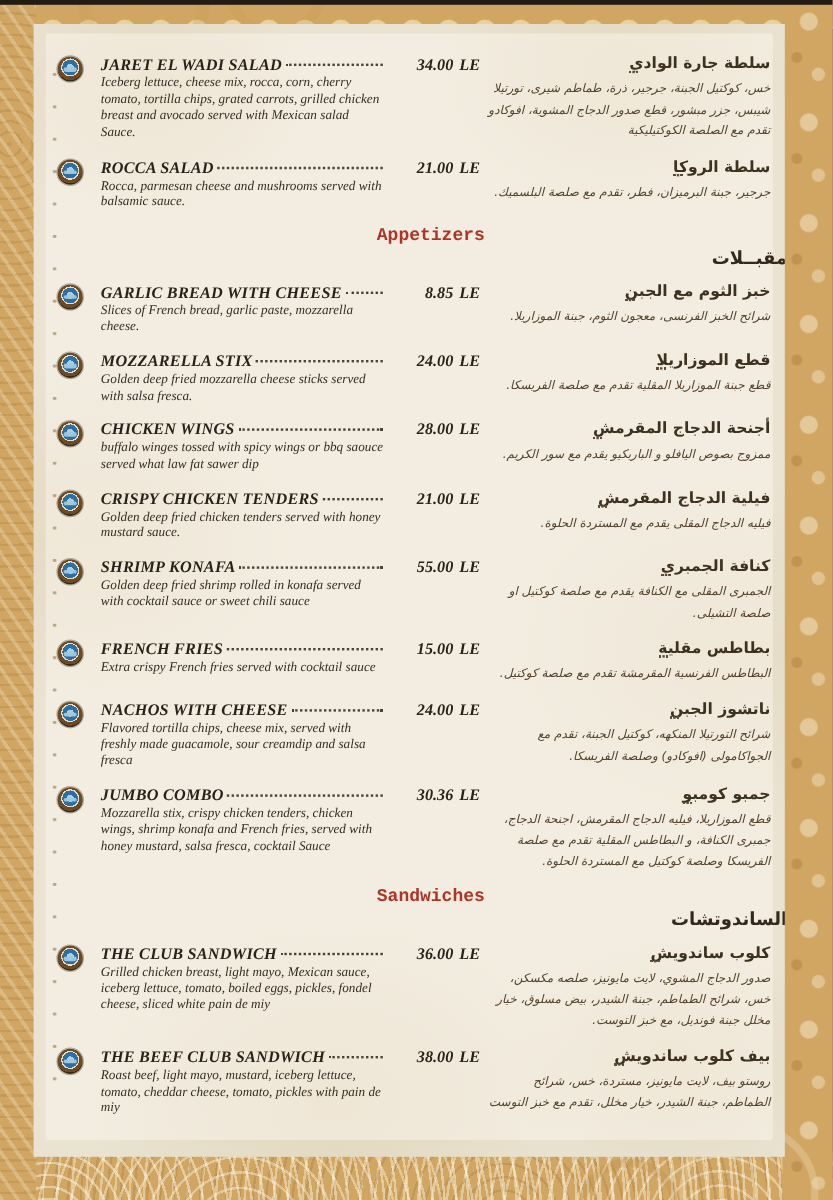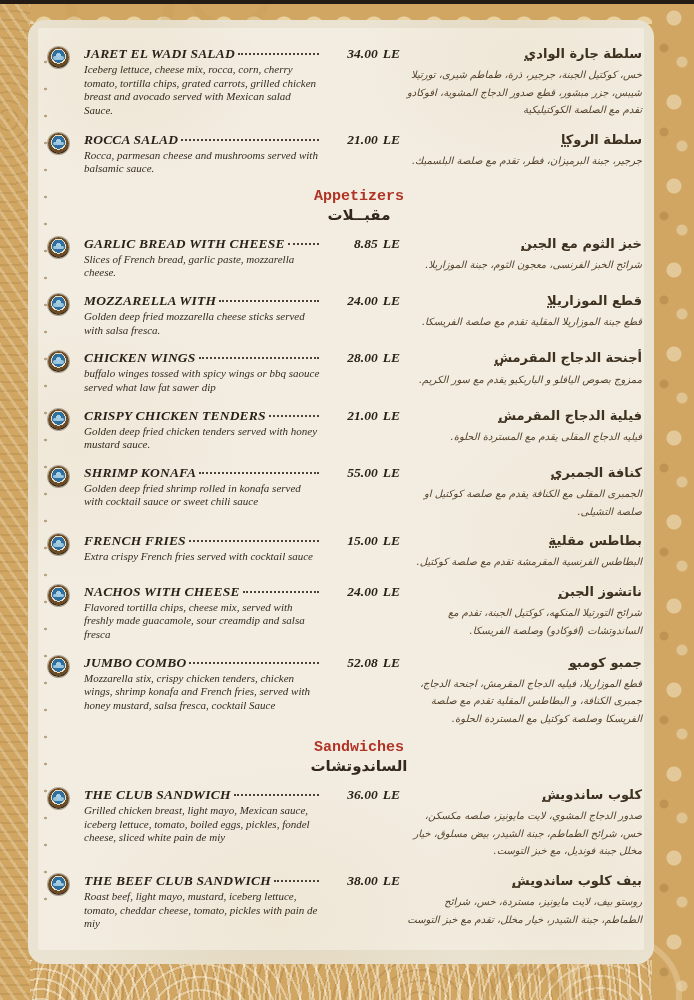--- a/index.html
+++ b/index.html
@@ -36,32 +36,31 @@
   .paper{
     position:absolute;z-index:4;top:20px;left:28px;right:40px;bottom:36px;
     background-color:#eae3d2;
     background-image:
       radial-gradient(ellipse 190px 150px at 16% 6%, rgba(197,169,113,.22), rgba(197,169,113,0) 70%),
       radial-gradient(ellipse 220px 170px at 78% 4%, rgba(197,169,113,.18), rgba(197,169,113,0) 70%),
       radial-gradient(ellipse 240px 200px at 8% 45%, rgba(197,169,113,.16), rgba(197,169,113,0) 70%),
       radial-gradient(ellipse 260px 210px at 92% 55%, rgba(197,169,113,.14), rgba(197,169,113,0) 70%),
       radial-gradient(ellipse 300px 220px at 40% 95%, rgba(197,169,113,.20), rgba(197,169,113,0) 70%),
       radial-gradient(ellipse 200px 160px at 85% 92%, rgba(197,169,113,.18), rgba(197,169,113,0) 70%);
-    border-radius: 17px;
   }
   .paper::after{content:"";position:absolute;inset:8px 10px 14px 10px;background:rgba(252,249,241,.45);border-radius:2px;pointer-events:none;}
   .stitch{position:absolute;left:16px;top:40px;bottom:40px;width:3px;z-index:5;
     background-image:radial-gradient(circle at 1.5px 2px, #8a6a3a 0 1.3px, rgba(138,106,58,0) 1.6px);
     background-size:3px 27px;background-repeat:repeat-y;opacity:.55;}
 
   .menu-body{position:relative;z-index:6;padding:26px 12px 6px 20px;height:calc(100% - 32px);box-sizing:border-box;overflow:hidden;}
 
   .section-heading{text-align:center;margin:4px 0 10px 0;transform:translateX(14px);}
   .heading-en{font-family:Liberation Mono, monospace;font-size:15px;font-weight:700;color:#b03426;line-height:1.05;}
-  .heading-ar{font-family:"DejaVu Sans", sans-serif;font-size:15px;font-weight:700;color:#33281b;line-height:1.4;}
+  .heading-ar{font-family:"DejaVu Sans", sans-serif;font-size:15px;font-weight:700;color:#33281b;line-height:1.4;text-align:right;}
 
   .item{display:grid;grid-template-columns:32px 238px 74px 1fr;column-gap:4px;margin-bottom:13px;align-items:start;}
   .seal{width:21px;height:21px;border-radius:50%;margin-top:1px;position:relative;
     background:radial-gradient(circle at 50% 44%, #a9cfe3 0 3px, #2f6f9f 3px 6.5px, #e8dfc9 6.5px 7.5px, #6b4a26 7.5px 10.5px, #3a2a16 10.5px);
     box-shadow:0 0 0 1px rgba(58,42,22,.35);}
   .seal::after{content:"";position:absolute;left:5px;right:5px;top:9px;height:3.5px;background:#9ec9e0;border-radius:2px;opacity:.95;}
 
   .en-block{padding-top:0;}
   .en-name-row{display:flex;align-items:baseline;}
   .en-name{font-size:13.5px;font-weight:700;font-style:italic;color:#29221a;letter-spacing:.2px;white-space:nowrap;}
@@ -154,21 +153,21 @@
               <div class="ar-name">خبز الثوم مع الجبن</div>
               <div class="ar-leader"></div>
             </div>
             <div class="ar-desc">شرائح الخبز الفرنسى، معجون الثوم، جبنة الموزاريلا.</div>
           </div>
         </div>
         <div class="item">
           <div class="seal"></div>
           <div class="en-block">
             <div class="en-name-row">
-              <div class="en-name">MOZZARELLA WITH</div>
+              <div class="en-name">MOZZARELLA STIX</div>
               <div class="leader"></div>
             </div>
             <div class="en-desc">Golden deep fried mozzarella cheese sticks served with salsa fresca.</div>
           </div>
           <div class="price"><span>24.00</span><span class="unit">LE</span></div>
           <div class="ar-block">
             <div class="ar-name-row">
               <div class="ar-name">قطع الموزاريلا</div>
               <div class="ar-leader"></div>
             </div>
@@ -255,33 +254,33 @@
               <div class="leader"></div>
             </div>
             <div class="en-desc">Flavored tortilla chips, cheese mix, served with freshly made guacamole, sour creamdip and salsa fresca</div>
           </div>
           <div class="price"><span>24.00</span><span class="unit">LE</span></div>
           <div class="ar-block">
             <div class="ar-name-row">
               <div class="ar-name">ناتشوز الجبن</div>
               <div class="ar-leader"></div>
             </div>
-            <div class="ar-desc">شرائح التورتيلا المنكهه، كوكتيل الجبنة، تقدم مع الساندوتشات (افوكادو) وصلصة الفريسكا.</div>
+            <div class="ar-desc">شرائح التورتيلا المنكهه، كوكتيل الجبنة، تقدم مع الجواكامولى (افوكادو) وصلصة الفريسكا.</div>
           </div>
         </div>
         <div class="item">
           <div class="seal"></div>
           <div class="en-block">
             <div class="en-name-row">
               <div class="en-name">JUMBO COMBO</div>
               <div class="leader"></div>
             </div>
             <div class="en-desc">Mozzarella stix, crispy chicken tenders, chicken wings, shrimp konafa and French fries, served with honey mustard, salsa fresca, cocktail Sauce</div>
           </div>
-          <div class="price"><span>52.08</span><span class="unit">LE</span></div>
+          <div class="price"><span>30.36</span><span class="unit">LE</span></div>
           <div class="ar-block">
             <div class="ar-name-row">
               <div class="ar-name">جمبو كومبو</div>
               <div class="ar-leader"></div>
             </div>
             <div class="ar-desc">قطع الموزاريلا، فيليه الدجاج المقرمش، اجنحة الدجاج، جمبرى الكنافة، و البطاطس المقلية تقدم مع صلصة الفريسكا وصلصة كوكتيل مع المستردة الحلوة.</div>
           </div>
         </div>
         <div class="section-heading">
           <div class="heading-en">Sandwiches</div>

